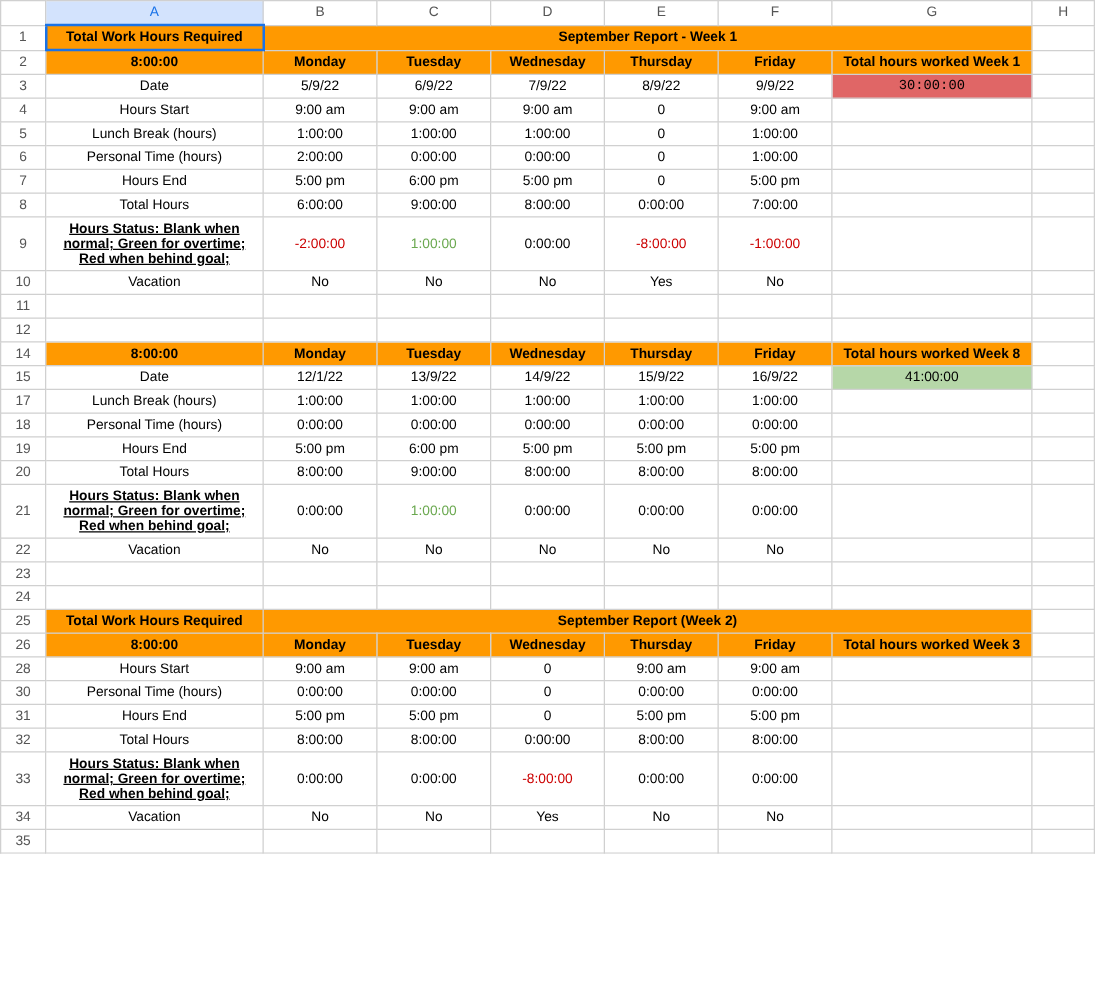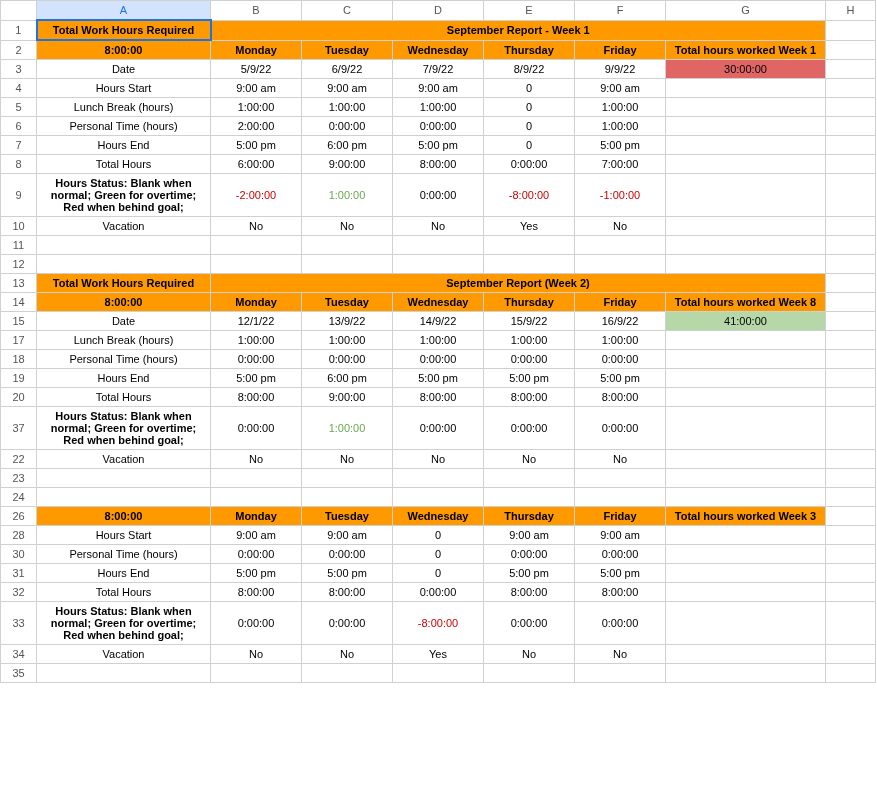--- a/index.html
+++ b/index.html
@@ -6,27 +6,27 @@
 body { font-family: Arial, sans-serif; font-size: 11px; background: #fff; }
 .sheet { border-collapse: collapse; }
 .sheet td, .sheet th { border: 1px solid #d0d0d0; text-align: center; vertical-align: middle; background: #fff; padding: 3px 4px; height: 19px; }
 .corner { background: #f8f9fa; width: 36px; height: 20px; border: 1px solid #ccc; }
 .colhdr { background: #f8f9fa; color: #555; font-weight: normal; font-size: 11px; height: 20px; border: 1px solid #ccc; }
 .rowhdr { background: #f8f9fa; color: #555; font-weight: normal; width: 36px; font-size: 11px; border: 1px solid #ccc; text-align: center; }
 .colA { width: 174px; } .colB { width: 91px; } .colC { width: 91px; } .colD { width: 91px; } .colE { width: 91px; } .colF { width: 91px; } .colG { width: 160px; } .colH { width: 50px; }
 .selected-col { background: #d3e3fd !important; color: #1a73e8; }
 .sel-border-b { border-bottom: 2px solid #1a73e8 !important; }
 .orange { background: #ff9900 !important; font-weight: bold; }
-.red-bg { background: #e06666 !important; }
+.red-bg { background: #e06666 !important; font-family: Liberation Mono, monospace; }
 .green-bg { background: #b6d7a8 !important; }
 .red-text { color: #cc0000; }
 .green-text { color: #6aa84f; }
 .bold { font-weight: bold; }
 .tall { height: 58px; }
-.wrap { white-space: normal; }
+.wrap { white-space: normal; text-decoration: underline; }
 .active-cell { border: 2px solid #1a73e8 !important; }
 </style>
 </head>
 <body>
 
 <table class="sheet">
 <thead>
 <tr>
   <th class="corner"></th>
   <th class="colhdr colA selected-col sel-border-b">A</th>
@@ -161,26 +161,20 @@
         <td></td>
         <td></td>
         <td></td>
         <td></td>
         <td></td>
         <td></td>
         <td></td>
         <td></td>
       </tr>
       <tr>
-        <th class="rowhdr">13</th>
-        <td class="orange bold">Total Work Hours Required</td>
-        <td class="orange bold" colspan="6">September Report (Week 2)</td>
-        <td></td>
-      </tr>
-      <tr>
         <th class="rowhdr">14</th>
         <td class="orange bold">8:00:00</td>
         <td class="orange bold">Monday</td>
         <td class="orange bold">Tuesday</td>
         <td class="orange bold">Wednesday</td>
         <td class="orange bold">Thursday</td>
         <td class="orange bold">Friday</td>
         <td class="orange bold">Total hours worked Week 8</td>
         <td></td>
       </tr>
@@ -233,21 +227,21 @@
         <td>Total Hours</td>
         <td>8:00:00</td>
         <td>9:00:00</td>
         <td>8:00:00</td>
         <td>8:00:00</td>
         <td>8:00:00</td>
         <td></td>
         <td></td>
       </tr>
       <tr>
-        <th class="rowhdr">37</th>
+        <th class="rowhdr">21</th>
         <td class="bold wrap tall">Hours Status: Blank when normal; Green for overtime; Red when behind goal;</td>
         <td class="tall">0:00:00</td>
         <td class="green-text tall">1:00:00</td>
         <td class="tall">0:00:00</td>
         <td class="tall">0:00:00</td>
         <td class="tall">0:00:00</td>
         <td class="tall"></td>
         <td class="tall"></td>
       </tr>
       <tr>
@@ -274,20 +268,26 @@
       </tr>
       <tr>
         <th class="rowhdr">24</th>
         <td></td>
         <td></td>
         <td></td>
         <td></td>
         <td></td>
         <td></td>
         <td></td>
+        <td></td>
+      </tr>
+      <tr>
+        <th class="rowhdr">25</th>
+        <td class="orange bold">Total Work Hours Required</td>
+        <td class="orange bold" colspan="6">September Report (Week 2)</td>
         <td></td>
       </tr>
       <tr>
         <th class="rowhdr">26</th>
         <td class="orange bold">8:00:00</td>
         <td class="orange bold">Monday</td>
         <td class="orange bold">Tuesday</td>
         <td class="orange bold">Wednesday</td>
         <td class="orange bold">Thursday</td>
         <td class="orange bold">Friday</td>

